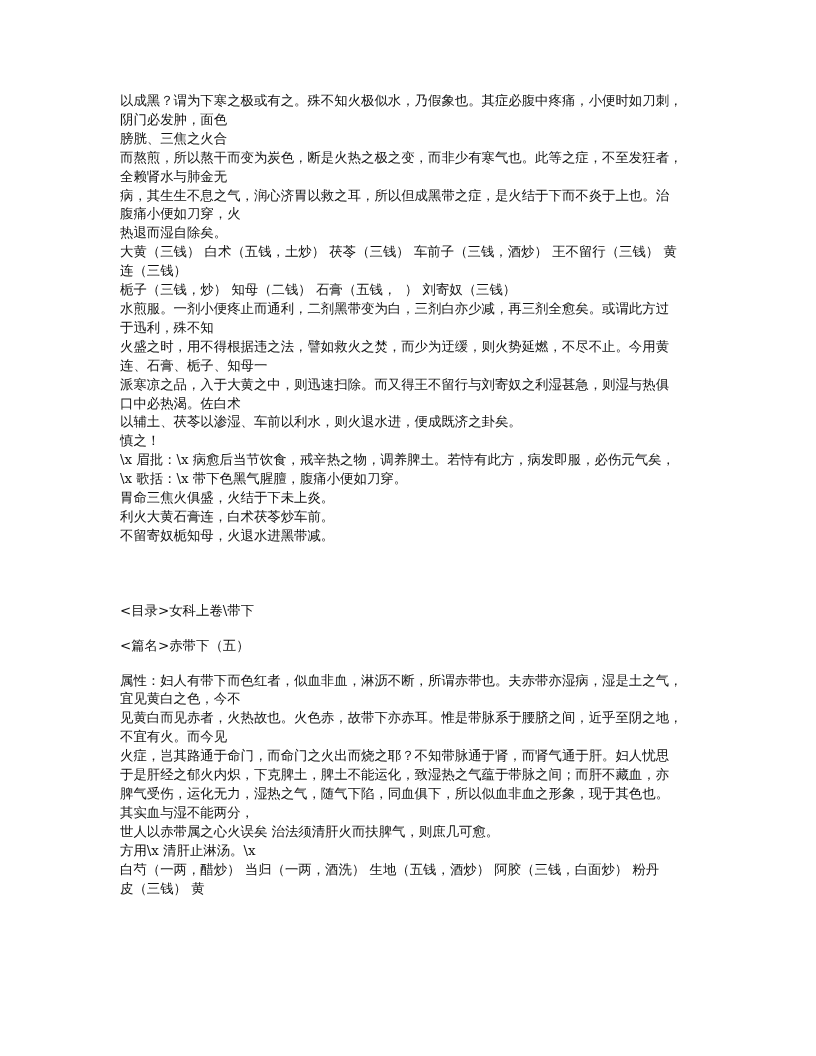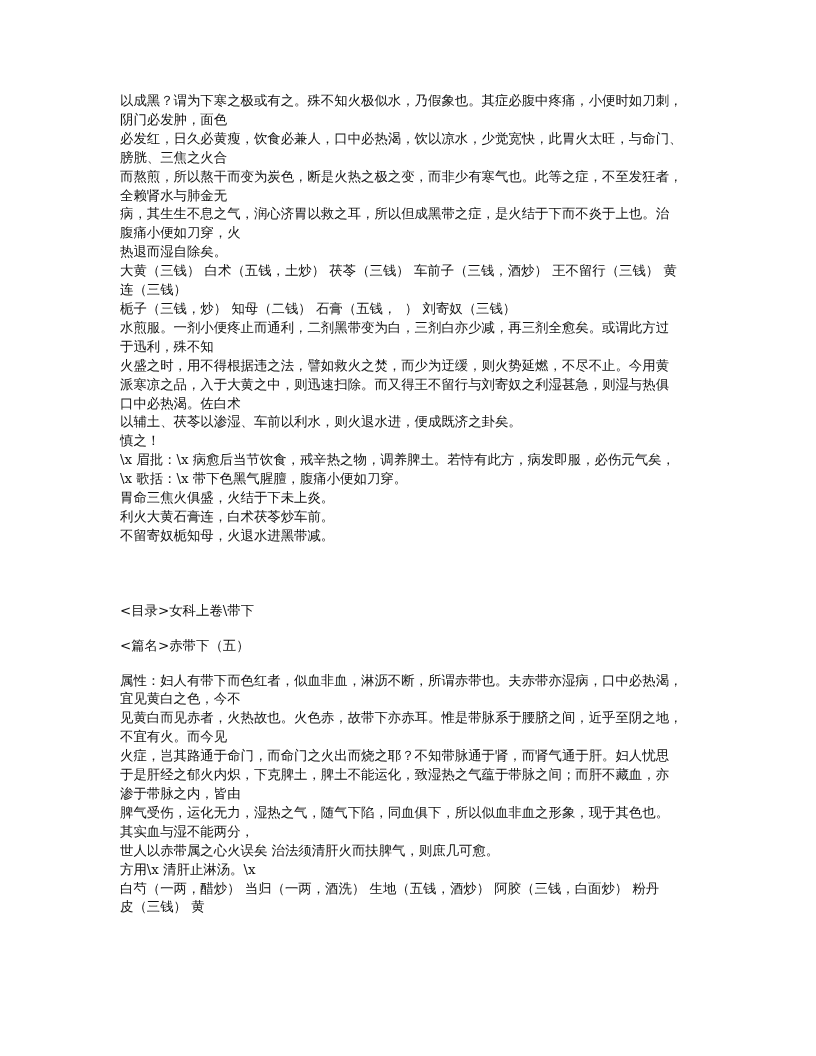--- a/index.html
+++ b/index.html
@@ -10,58 +10,57 @@
   .gap-big { height: 56px; }
   .gap-small { height: 16px; }
 </style>
 </head>
 <body>
 
 <div class="page">
   <div>
     <p class="line">以成黑？谓为下寒之极或有之。殊不知火极似水，乃假象也。其症必腹中疼痛，小便时如刀刺，</p>
     <p class="line">阴门必发肿，面色</p>
-    <p class="line">必发红，日久必黄瘦，饮食必兼人，口中必热渴，饮以凉水，少觉宽快，此胃火太旺，与命门、</p>
     <p class="line">膀胱、三焦之火合</p>
     <p class="line">而熬煎，所以熬干而变为炭色，断是火热之极之变，而非少有寒气也。此等之症，不至发狂者，</p>
     <p class="line">全赖肾水与肺金无</p>
     <p class="line">病，其生生不息之气，润心济胃以救之耳，所以但成黑带之症，是火结于下而不炎于上也。治</p>
     <p class="line">腹痛小便如刀穿，火</p>
     <p class="line">热退而湿自除矣。</p>
     <p class="line">大黄（三钱） 白术（五钱，土炒） 茯苓（三钱） 车前子（三钱，酒炒） 王不留行（三钱） 黄</p>
     <p class="line">连（三钱）</p>
     <p class="line">栀子（三钱，炒） 知母（二钱） 石膏（五钱，  ） 刘寄奴（三钱）</p>
     <p class="line">水煎服。一剂小便疼止而通利，二剂黑带变为白，三剂白亦少减，再三剂全愈矣。或谓此方过</p>
     <p class="line">于迅利，殊不知</p>
     <p class="line">火盛之时，用不得根据违之法，譬如救火之焚，而少为迂缓，则火势延燃，不尽不止。今用黄</p>
+    <p class="line">连、石膏、栀子、知母一</p>
     <p class="line">派寒凉之品，入于大黄之中，则迅速扫除。而又得王不留行与刘寄奴之利湿甚急，则湿与热俱</p>
     <p class="line">口中必热渴。佐白术</p>
     <p class="line">以辅土、茯苓以渗湿、车前以利水，则火退水进，便成既济之卦矣。</p>
     <p class="line">慎之！</p>
     <p class="line">\x 眉批：\x 病愈后当节饮食，戒辛热之物，调养脾土。若恃有此方，病发即服，必伤元气矣，</p>
     <p class="line">\x 歌括：\x 带下色黑气腥膻，腹痛小便如刀穿。</p>
     <p class="line">胃命三焦火俱盛，火结于下未上炎。</p>
     <p class="line">利火大黄石膏连，白术茯苓炒车前。</p>
     <p class="line">不留寄奴栀知母，火退水进黑带减。</p>
   </div>
 
   <div class="gap-big"></div>
 
   <div>
     <p class="line">&lt;目录&gt;女科上卷\带下</p>
     <div class="gap-small"></div>
     <p class="line">&lt;篇名&gt;赤带下（五）</p>
     <div class="gap-small"></div>
-    <p class="line">属性：妇人有带下而色红者，似血非血，淋沥不断，所谓赤带也。夫赤带亦湿病，口中必热渴，</p>
+    <p class="line">属性：妇人有带下而色红者，似血非血，淋沥不断，所谓赤带也。夫赤带亦湿病，湿是土之气，</p>
     <p class="line">宜见黄白之色，今不</p>
     <p class="line">见黄白而见赤者，火热故也。火色赤，故带下亦赤耳。惟是带脉系于腰脐之间，近乎至阴之地，</p>
     <p class="line">不宜有火。而今见</p>
     <p class="line">火症，岂其路通于命门，而命门之火出而烧之耶？不知带脉通于肾，而肾气通于肝。妇人忧思</p>
     <p class="line">于是肝经之郁火内炽，下克脾土，脾土不能运化，致湿热之气蕴于带脉之间；而肝不藏血，亦</p>
-    <p class="line">渗于带脉之内，皆由</p>
     <p class="line">脾气受伤，运化无力，湿热之气，随气下陷，同血俱下，所以似血非血之形象，现于其色也。</p>
     <p class="line">其实血与湿不能两分，</p>
     <p class="line">世人以赤带属之心火误矣 治法须清肝火而扶脾气，则庶几可愈。</p>
     <p class="line">方用\x 清肝止淋汤。\x</p>
     <p class="line">白芍（一两，醋炒） 当归（一两，酒洗） 生地（五钱，酒炒） 阿胶（三钱，白面炒） 粉丹</p>
     <p class="line">皮（三钱） 黄</p>
   </div>
 </div>
 
 </body></html>

